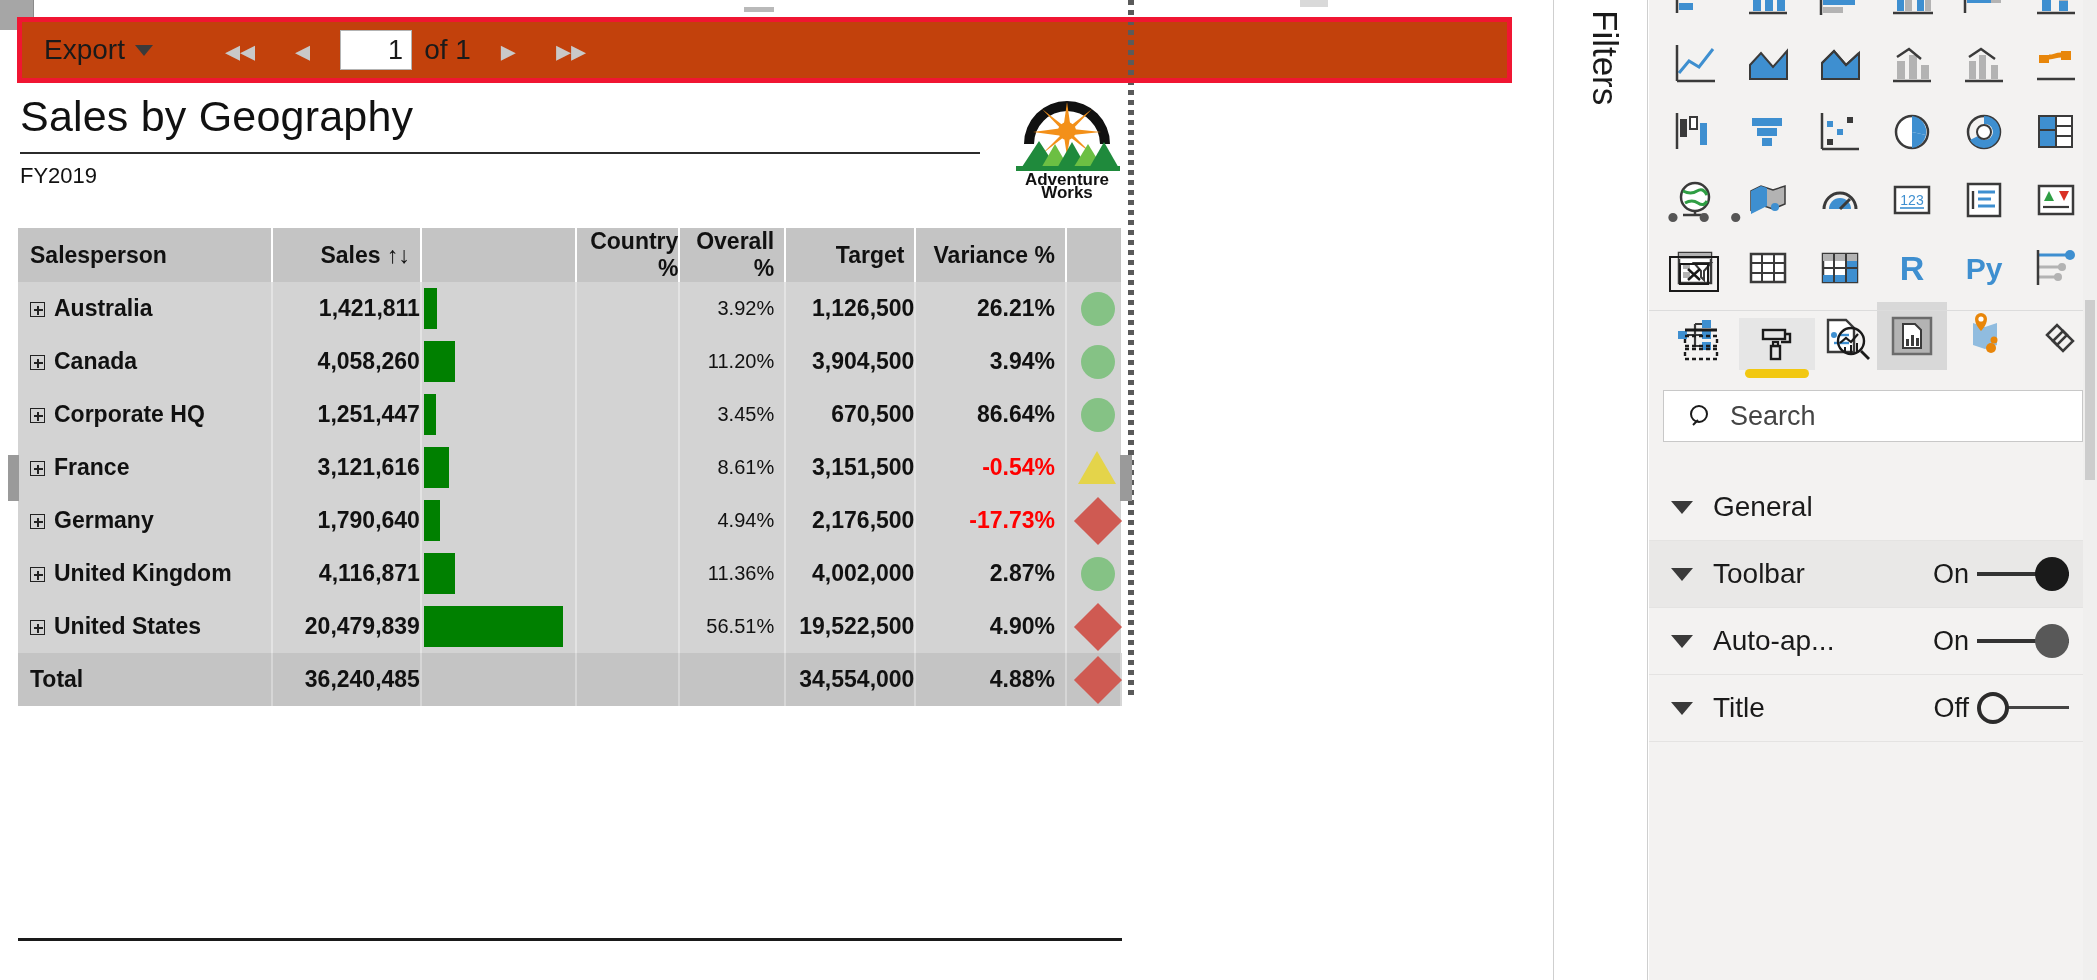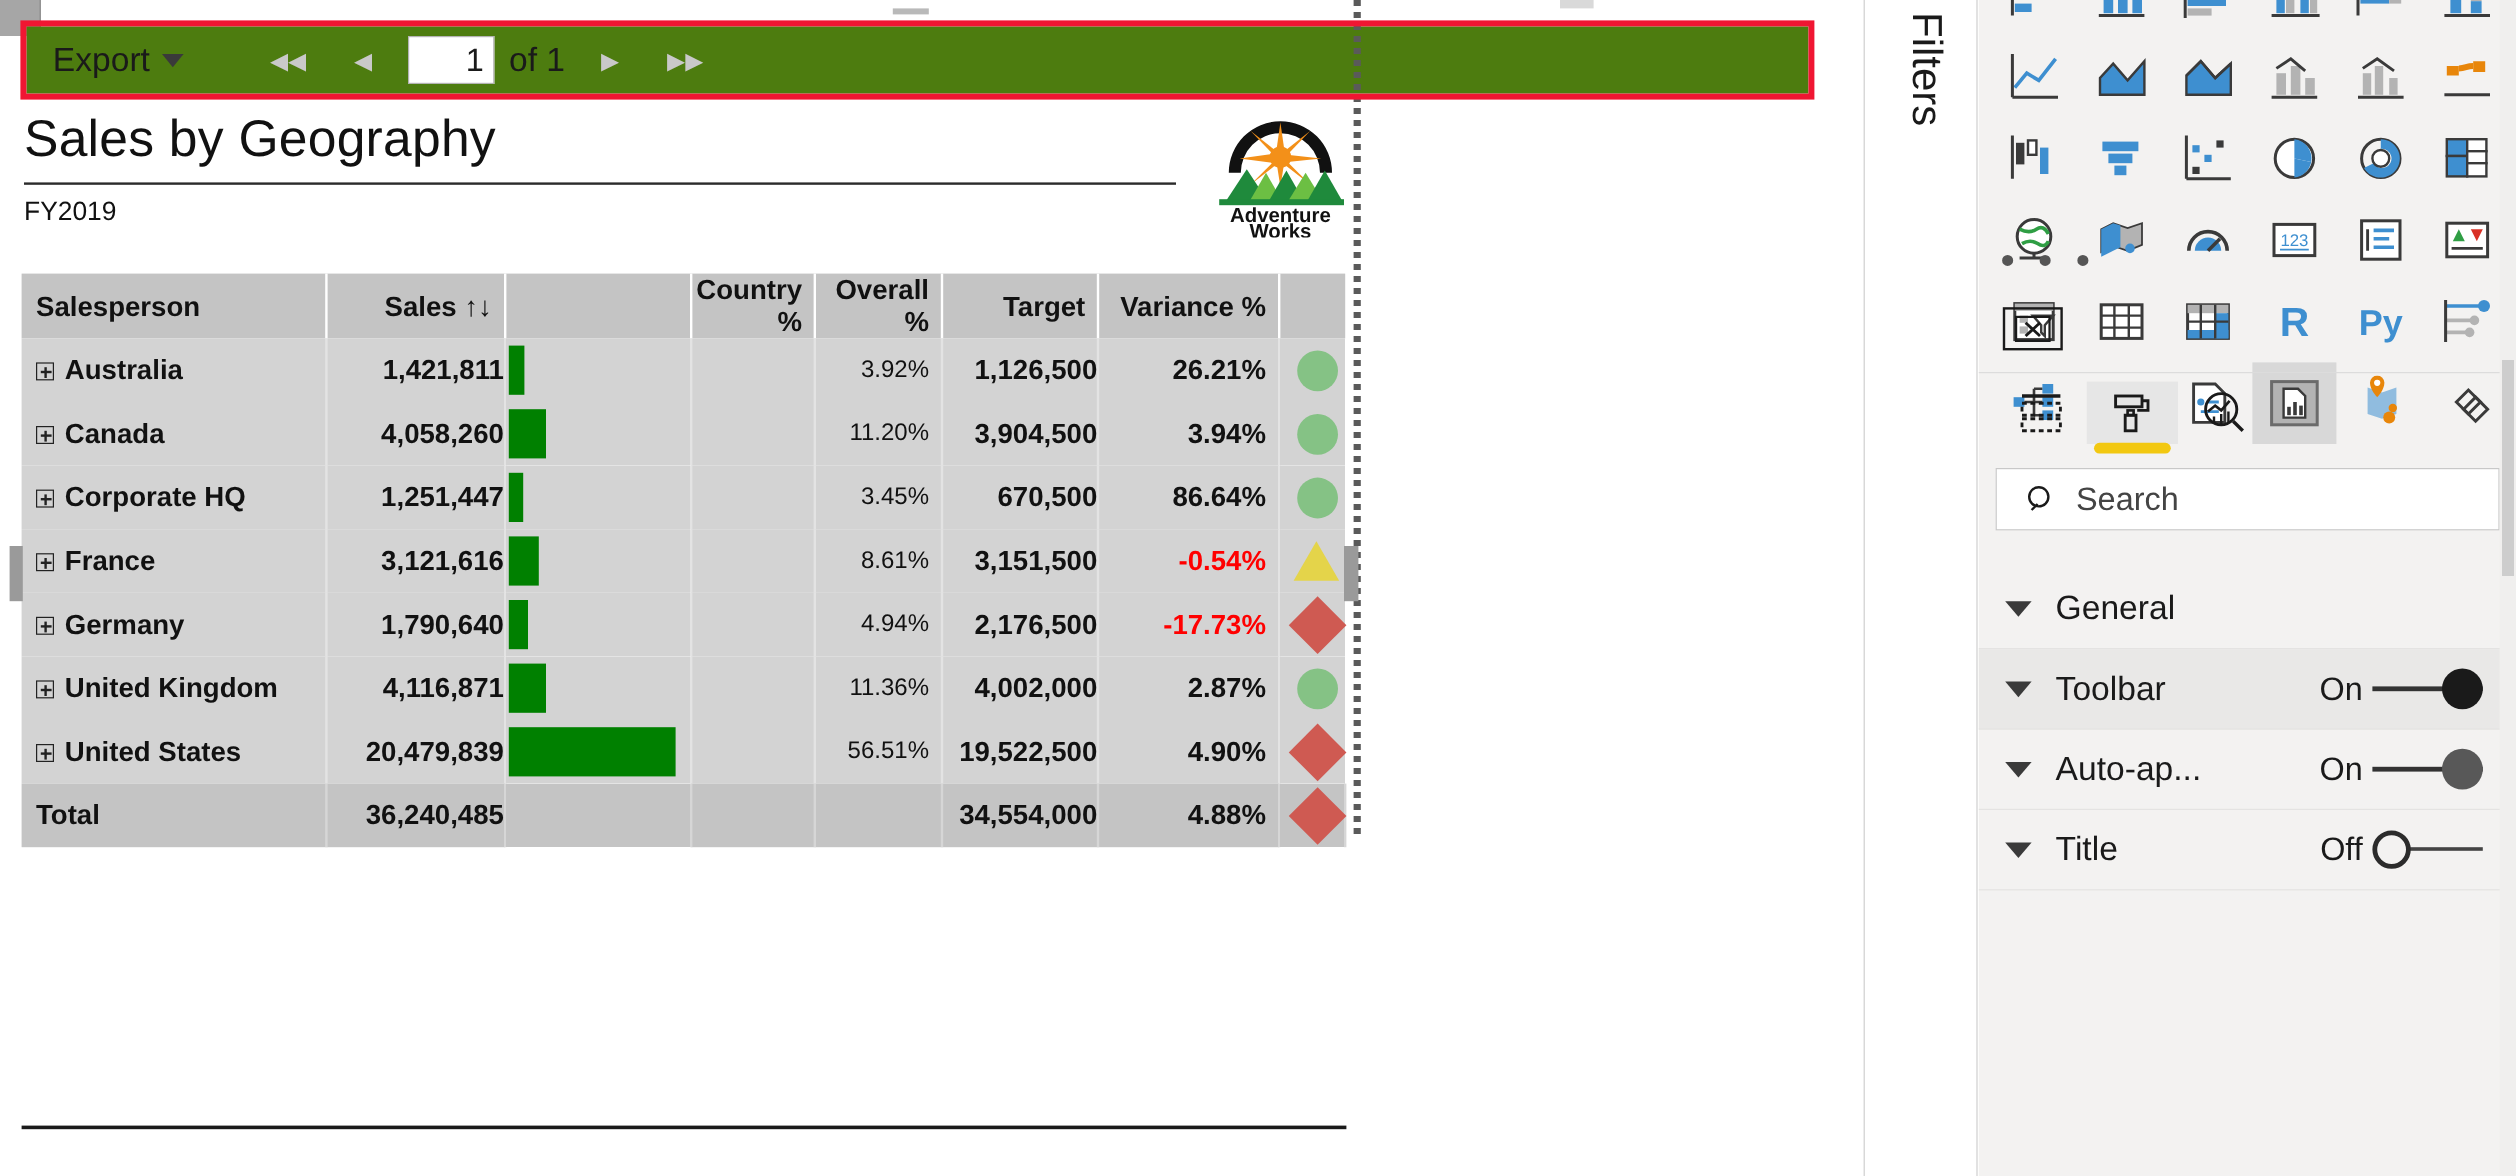--- a/index.html
+++ b/index.html
@@ -13,21 +13,21 @@
   #top-strip { position:absolute; left:0; top:0; width:1512px; height:16px; background:#fff; }
   #scroll-grip { position:absolute; left:0; top:0; width:34px; height:30px;
                  background:#a6a6a6; border-right:1px solid #8a8a8a; }
   #grip-tick { position:absolute; left:744px; top:7px; width:30px; height:5px; background:#b9b9b9; }
   #grip-tick2 { position:absolute; left:1300px; top:0px; width:28px; height:7px; background:#d9d9d9; }
 
   
   #toolbar-hl { position:absolute; left:17px; top:17px; width:1495px; height:66px;
                 border:5px solid #f01632; background:transparent; z-index:6; pointer-events:none; }
   #toolbar { position:absolute; left:22px; top:22px; width:1485px; height:56px;
-             background:#4d7c0f; display:flex; align-items:center; }
+             background:#c2410c; display:flex; align-items:center; }
   #export-btn { display:flex; align-items:center; gap:10px; margin-left:22px;
                 font-size:28px; color:#1a1a1a; cursor:pointer; }
   .chev { width:0; height:0; border-left:9px solid transparent; border-right:9px solid transparent;
           border-top:11px solid #3a3a3a; }
   .pgnav { color:#c9c9c9; font-size:30px; user-select:none; }
   #first-pg { margin-left:72px; }
   #prev-pg { margin-left:40px; }
   #pagebox { margin-left:30px; width:72px; height:40px; background:#fff; border:1px solid #b3b3b3;
              display:flex; align-items:center; justify-content:flex-end; padding-right:8px;
              font-size:27px; color:#1a1a1a; }
@@ -47,21 +47,21 @@
   
   #matrix { position:absolute; left:18px; top:228px; width:1104px; }
   table { border-collapse:collapse; width:1104px; table-layout:fixed; }
   th,td { padding:0; }
   thead th { background:#c4c4c4; height:46px; font-size:23px; font-weight:bold; color:#111;
              border-right:2px solid #fff; vertical-align:middle; }
   thead th:last-child { border-right:none; }
   .c-name { width:250px; text-align:left; padding-left:12px; }
   .c-sales { width:146px; text-align:right; padding-right:10px; }
   .c-bar  { width:152px; }
-  .c-ctry { width:102px; text-align:right; padding-right:10px; }
+  .c-ctry { width:102px; text-align:right; }
   .c-ovr  { width:104px; text-align:right; padding-right:10px; }
   .c-tgt  { width:128px; text-align:right; padding-right:10px; }
   .c-var  { width:148px; text-align:right; padding-right:10px; }
   .c-kpi  { width:54px; }
 
   tbody td { background:#d3d3d3; height:53px; font-size:23px; color:#111;
              border-right:2px solid #e3e3e3; vertical-align:middle; }
   tbody td:last-child { border-right:none; }
   tbody tr.total td { background:#c4c4c4; font-weight:bold; border-right:2px solid #d6d6d6; }
   .t-name { text-align:left; padding-left:12px; font-weight:bold; }

